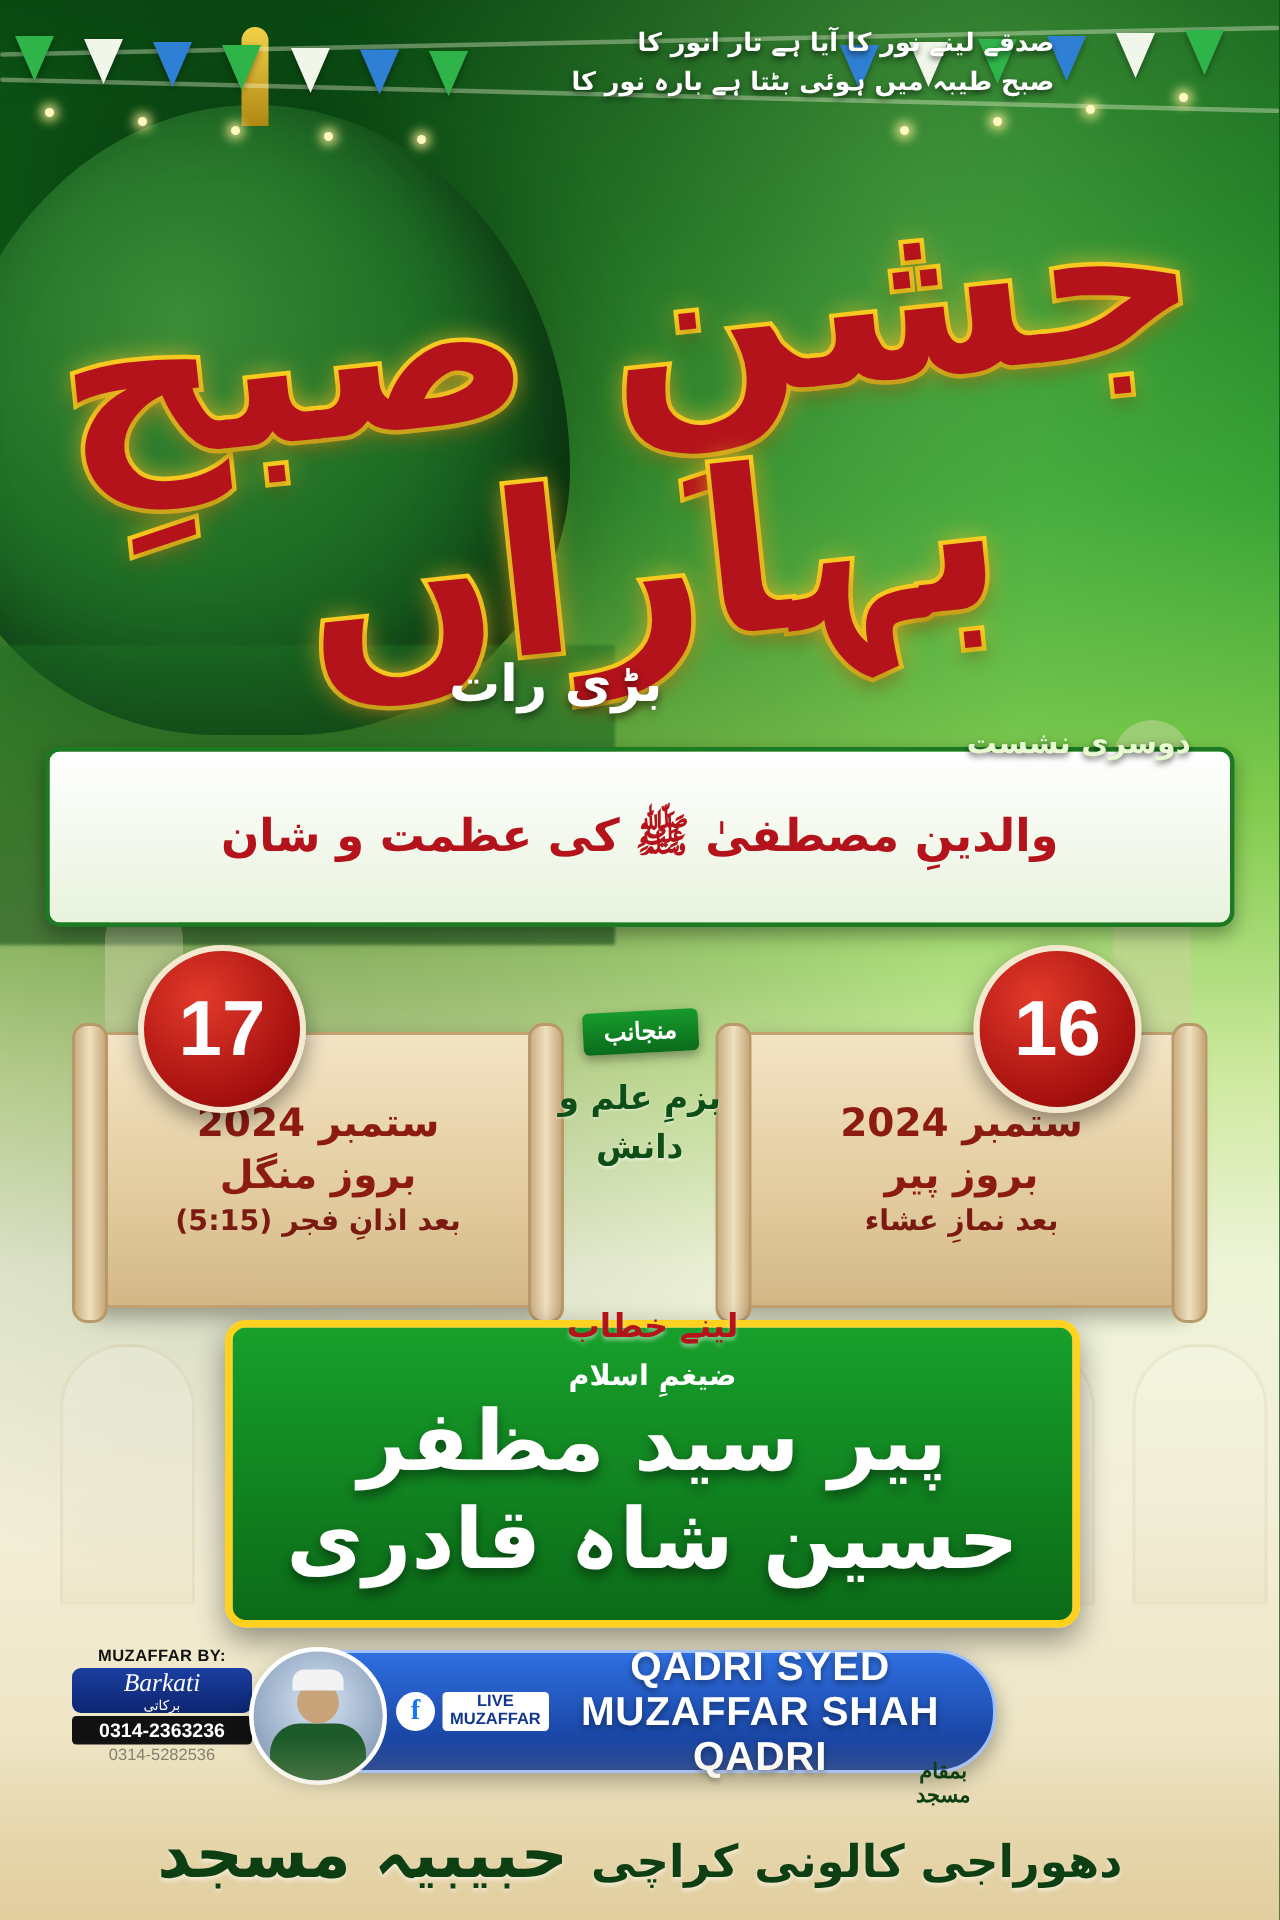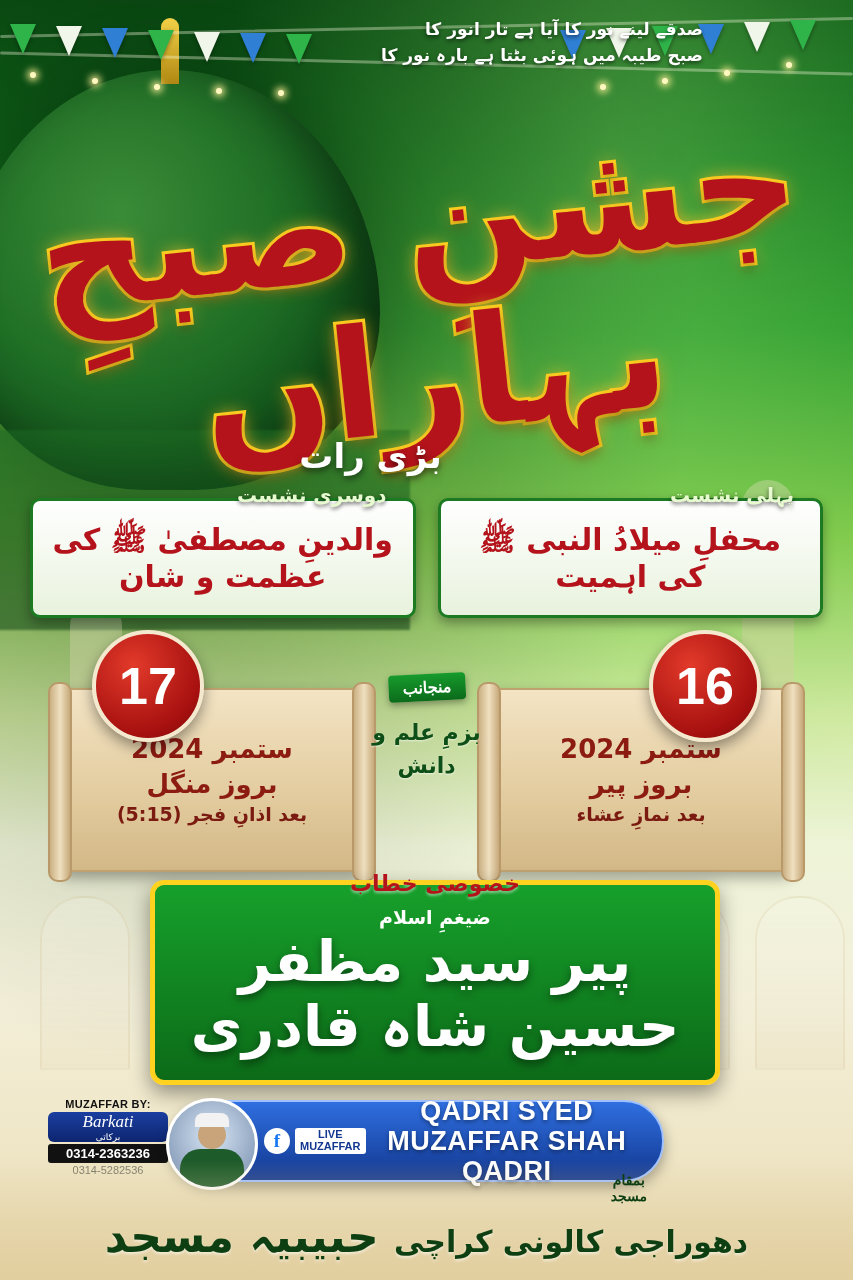--- a/index.html
+++ b/index.html
@@ -331,24 +331,20 @@
     <div>صبح طیبہ میں ہوئی بٹتا ہے بارہ نور کا</div>
   </div>
 
   <div class="title-wrap">
     <div class="title-main">جشنِ صبحِ بہاراں</div>
   </div>
   <div class="title-sub">بڑی رات</div>
 
   <div class="sessions">
     <div class="session">
-      <div class="session-label">پہلی نشست</div>
-      <div class="session-text">محفلِ میلادُ النبی ﷺ کی اہمیت</div>
-    </div>
-    <div class="session">
       <div class="session-label">دوسری نشست</div>
       <div class="session-text">والدینِ مصطفیٰ ﷺ کی عظمت و شان</div>
     </div>
   </div>
 
   <div class="scrolls">
 
     <div class="scroll right">
       <div class="scroll-text">
         <div>ستمبر 2024</div>
@@ -368,21 +364,21 @@
     <div class="day-badge left">17</div>
 
     <div class="center-tag">منجانب</div>
     <div class="center-note">
       <div>بزمِ علم و</div>
       <div>دانش</div>
     </div>
   </div>
 
   <div class="speaker-panel">
-    <div class="speaker-kicker">خصوصی خطاب</div>
+    <div class="speaker-kicker">لینے خطاب</div>
     <div class="speaker-title">ضیغمِ اسلام</div>
     <div class="speaker-name">پیر سید مظفر حسین شاہ قادری</div>
   </div>
 
   <div class="designer">
     <div class="designer-label">MUZAFFAR BY:</div>
     <div class="designer-logo">
       <div class="brand">Barkati</div>
       <div class="brand-sub">برکاتی</div>
     </div>

